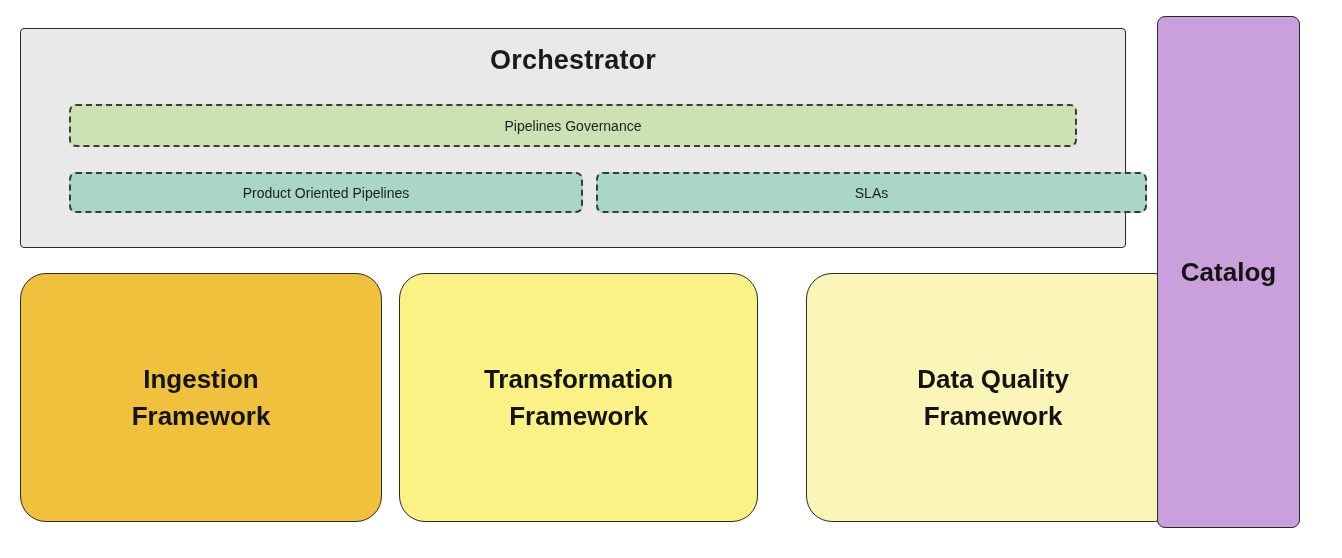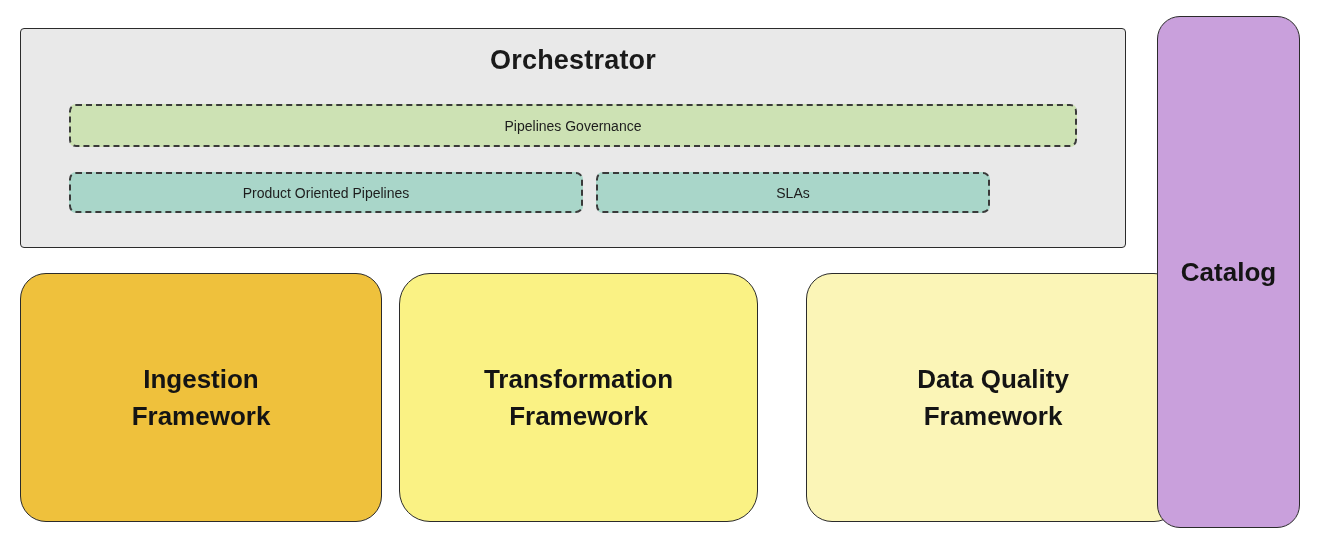--- a/index.html
+++ b/index.html
@@ -65,21 +65,21 @@
   .bar-pop {
     left: 48px;
     top: 143px;
     width: 514px;
     height: 41px;
     background: #A9D6C9;
   }
   .bar-slas {
     left: 575px;
     top: 143px;
-    width: 394px;
+    width: 551px;
     height: 41px;
     background: #A9D6C9;
   }
 
   
   .framework {
     position: absolute;
     top: 273px;
     height: 249px;
     box-sizing: border-box;
@@ -89,33 +89,33 @@
     align-items: center;
     justify-content: center;
     text-align: center;
     font-size: 26px;
     font-weight: bold;
     color: #141414;
     line-height: 1.42;
     padding: 12px 14px;
   }
   .fw-ingestion     { left: 20px;  width: 362px; }
-  .fw-transformation{ left: 399px; width: 359px; border-radius: 31px; }
+  .fw-transformation{ left: 399px; width: 359px; }
   .fw-dataquality   { left: 771px; width: 374px; margin-left: 35px; }
 
   
   .catalog {
     position: absolute;
     left: 1157px;
     top: 16px;
     width: 143px;
     height: 512px;
     box-sizing: border-box;
     border: 1.8px solid #2b2b2b;
-    border-radius: 23px;
+    border-radius: 8px;
     display: flex;
     align-items: center;
     justify-content: center;
     font-size: 26px;
     font-weight: bold;
     color: #141414;
   }
 
   .lbl { display: block; }
 </style>

